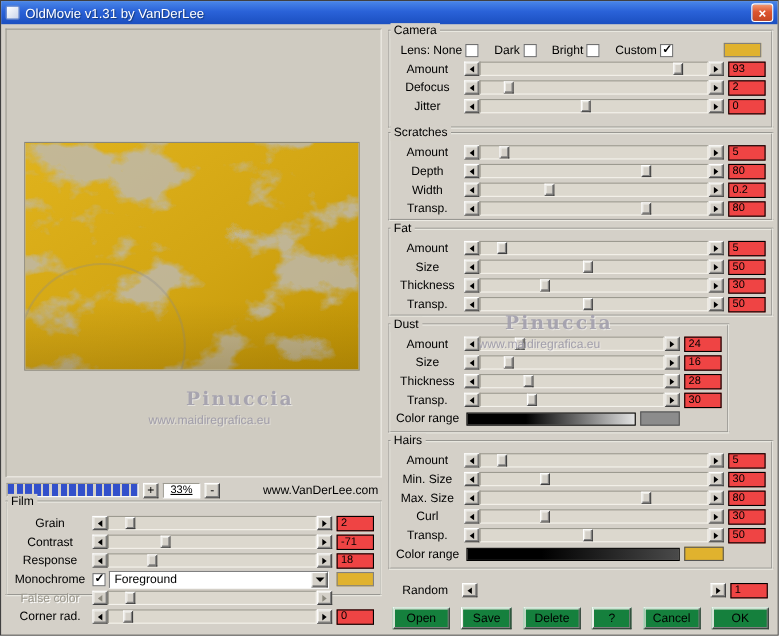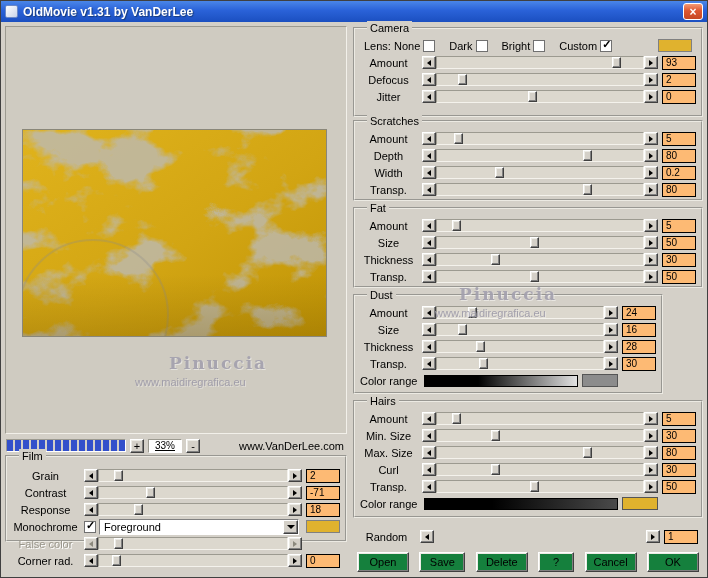--- a/index.html
+++ b/index.html
@@ -9,21 +9,21 @@
     background: #d4d0c8; border: 1px solid #404040; overflow: hidden;
     font-size: 11px; color: #000;
   }
   
   .titlebar {
     position: absolute; top:0; left:0; right:0; height:21px;
     background: linear-gradient(180deg, #4a86e8 0%, #2a62d8 45%, #1b4fc0 100%);
     display: flex; align-items: center; padding: 0 4px; gap: 5px;
   }
   .app-icon { width:13px; height:13px; background: linear-gradient(135deg,#ffffff,#c9d4ea); border:1px solid #6a88c8; border-radius:2px; }
-  .title { flex:1; color:#fff; font-weight:bold; font-size:12px; text-shadow:1px 1px 1px #163a78; white-space:nowrap; }
+  .title { flex:1; color:#fff; font-weight:normal; font-size:12px; text-shadow:1px 1px 1px #163a78; white-space:nowrap; }
   .close-btn {
     width: 20px; height: 17px; border-radius: 3px;
     background: linear-gradient(180deg,#f49a74 0%, #dd5630 45%, #c64722 100%);
     border: 1px solid #fff; color:#fff; font-weight:bold; font-size:12px;
     display:flex; align-items:center; justify-content:center; line-height:1; cursor:default;
   }
   
   .raised {
     background:#d4d0c8; border:1px solid; border-color:#ffffff #404040 #404040 #ffffff;
     box-shadow: inset -1px -1px 0 #808080, inset 1px 1px 0 #ecebe5;
@@ -44,21 +44,21 @@
   .zoomrow { position:absolute; left:5px; top:437px; width:340px; height:15px; display:flex; align-items:center; gap:4px; }
   .progress {
     width:120px; height:13px; border:1px solid; border-color:#9c9a90 #fff #fff #9c9a90;
     background: repeating-linear-gradient(90deg, #3350cb 0 6px, #d4d0c8 6px 8px);
   }
   .zbtn { width:14px; height:14px; font-size:11px; line-height:10px; text-align:center; padding:0; cursor:default; }
   .zval { width:34px; height:14px; background:#fff; border:1px solid; border-color:#9c9a90 #fff #fff #9c9a90; text-align:center; font-size:10px; line-height:12px;text-decoration:underline; }
   .site { margin-left:auto; padding-right:2px; font-size:11px; cursor:default; }
   
   .group { position:absolute; border:2px groove #eceae3; }
-  .gl { position:absolute; top:-8px; left:12px; background:#d4d0c8; padding:0 3px; font-size:11px; line-height:14px; }
+  .gl { position:absolute; top:-8px; left:0; background:#d4d0c8; padding:0 3px; font-size:11px; line-height:14px; }
   .g-camera   { left:352px; top:26px;  width:350px; height:90px;  padding-top:8px; }
   .g-scratches{ left:352px; top:119px; width:350px; height:81px;  padding-top:8px; }
   .g-fat      { left:352px; top:206px; width:350px; height:81px;  padding-top:8px; }
   .g-dust     { left:352px; top:293px; width:310px; height:100px; padding-top:8px; }
   .g-hairs    { left:352px; top:399px; width:350px; height:118px; padding-top:8px; }
   .g-film     { left:4px;   top:454px; width:342px; height:87px; padding-top:10px; }
   
   .srow { display:flex; align-items:center; height:17px; padding:0 5px; }
   .slabel { width:62px; text-align:center; padding-right:5px; white-space:nowrap; font-size:11px; }
   .g-film .slabel { width:72px; }
@@ -67,21 +67,21 @@
           box-shadow: inset -1px -1px 0 #808080, inset 1px 1px 0 #ecebe5; cursor:default; }
   .tri-left  { width:0; height:0; border-top:3px solid transparent; border-bottom:3px solid transparent; border-right:4px solid #000; }
   .tri-right { width:0; height:0; border-top:3px solid transparent; border-bottom:3px solid transparent; border-left:4px solid #000; }
   .tri-down  { width:0; height:0; border-left:4px solid transparent; border-right:4px solid transparent; border-top:4px solid #000; }
   .strack { flex:1; height:13px; position:relative; background:#dcd8ce;
             border:1px solid; border-color:#9c9a90 #f4f2ec #f4f2ec #9c9a90; }
   .strack.flat { background:transparent; border:none; }
   .sthumb { position:absolute; top:0; bottom:0; width:9px; margin-left:-4px;
             background:#d4d0c8; border:1px solid; border-color:#ffffff #404040 #404040 #ffffff;
             box-shadow: inset -1px -1px 0 #808080, inset 1px 1px 0 #ecebe5; }
-  .sval { flex:0 0 34px; height:14px; margin-left:4px; background:#fdba74; border:1px solid #000;
+  .sval { flex:0 0 34px; height:14px; margin-left:4px; background:#ef4444; border:1px solid #000;
           font-size:10px; line-height:12px; padding-left:3px; overflow:hidden; }
   .svalspace { flex:0 0 38px; }
   .disabled .slabel { color:#99968b; text-shadow:1px 1px 0 #fff; }
   .disabled .tri-left { border-right-color:#8b887d; }
   .disabled .tri-right { border-left-color:#8b887d; }
   .crange { flex:1; height:12px; border:1px solid #000; margin:0 2px; }
   .cswatch { flex:0 0 36px; height:13px; border:1px solid #555; margin-left:2px; }
   
   .lensrow { display:flex; align-items:center; height:17px; padding:0 9px; }
   .cbl { font-size:11px; margin-right:3px; white-space:nowrap; }

